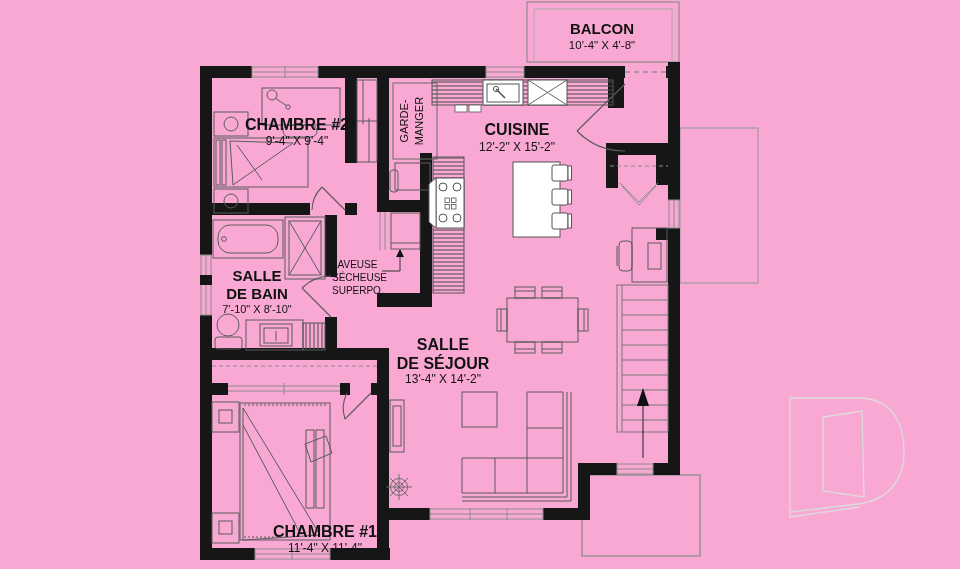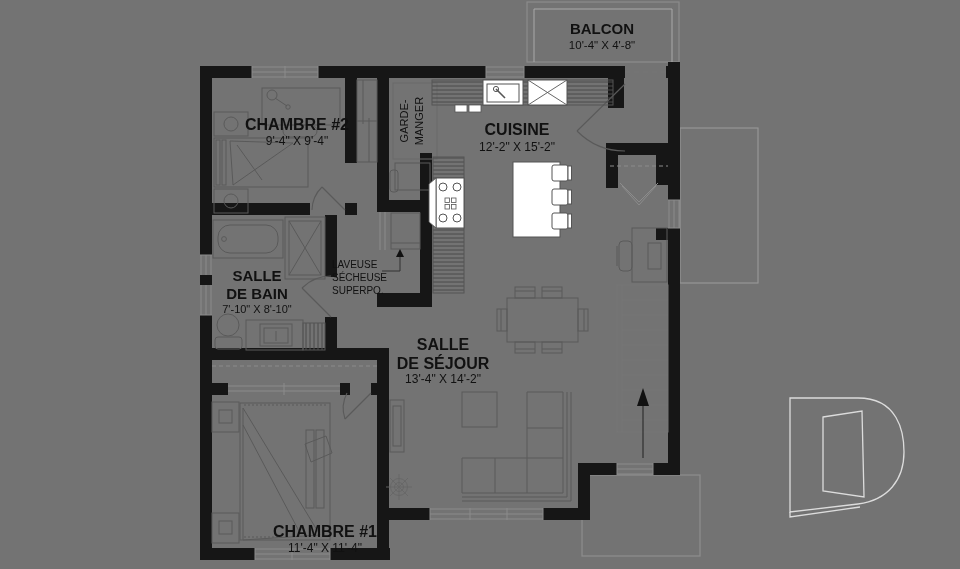--- a/index.html
+++ b/index.html
@@ -1,16 +1,16 @@
 <!DOCTYPE html>
 <html><head>
 <meta charset="utf-8">
 <style>
   html,body{margin:0;padding:0;background:#ffffff;}
-  .stage{position:relative;width:960px;height:569px;background:#737373;overflow:hidden;
+  .stage{position:relative;width:960px;height:569px;background:#f9a8d4;overflow:hidden;
          font-family:"Liberation Sans", sans-serif;}
   svg{display:block}
   text{fill:#111;}
   .room-name{font-weight:700;}
   .room-dims{font-weight:400;}
 </style>
 </head>
 <body>
 
 <div class="stage">

